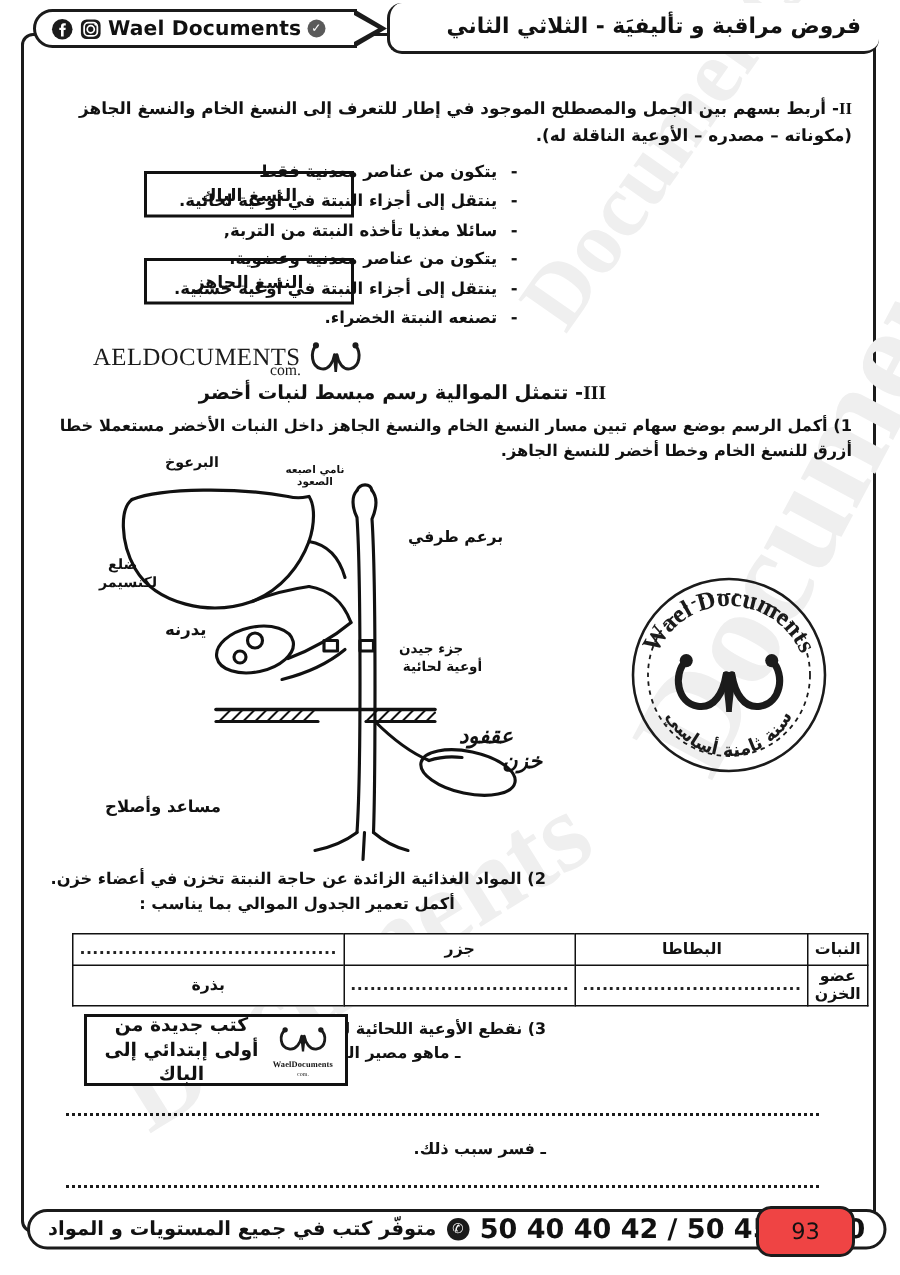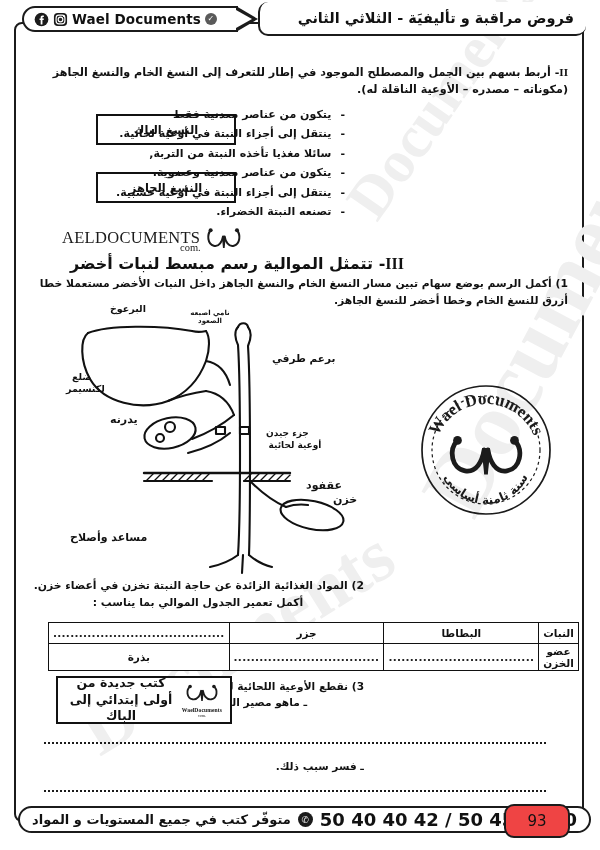--- a/index.html
+++ b/index.html
@@ -221,21 +221,21 @@
     top: 28px;
     font-family: "Liberation Serif", serif;
     font-size: 10.5px;
     color: #1b1b1b;
   }
 
   .sec3 {
     right: 196px;
     top: 252px;
     width: 372px;
-    font-size: 16px;
+    font-size: 13px;
   }
   .q1 {
     right: 32px;
     top: 276px;
     width: 536px;
     font-size: 10.8px;
   }
 
   
   .diagram-wrap {
@@ -610,21 +610,21 @@
     <span>جزء جيدن
 أوعية لحائية</span>
   </div>
   <div class="hw" style="left:6px; top:54px; line-height:1.25; white-space:pre; font-size:9.5px;">
     <span>ضلع
 لكنسيمر</span>
   </div>
   <div class="hw" style="left:50px; top:108px; font-size:11px;">
     <span>يدرنه</span>
   </div>
-  <div class="hw" style="left:246px; top:160px; line-height:1.25; white-space:pre; font-size:11px;">
+  <div class="hw" style="left:246px; top:160px; line-height:1.25; white-space:pre; font-size:14px;font-style:italic;">
     <span>عقفود
 خزن</span>
   </div>
   <div class="hw" style="left:10px; top:226px; font-size:11px;">
     <span>مساعد وأصلاح</span>
   </div>
 </div>
 
 <div class="stamp">
   <svg viewBox="0 0 136 136" width="136" height="136">

